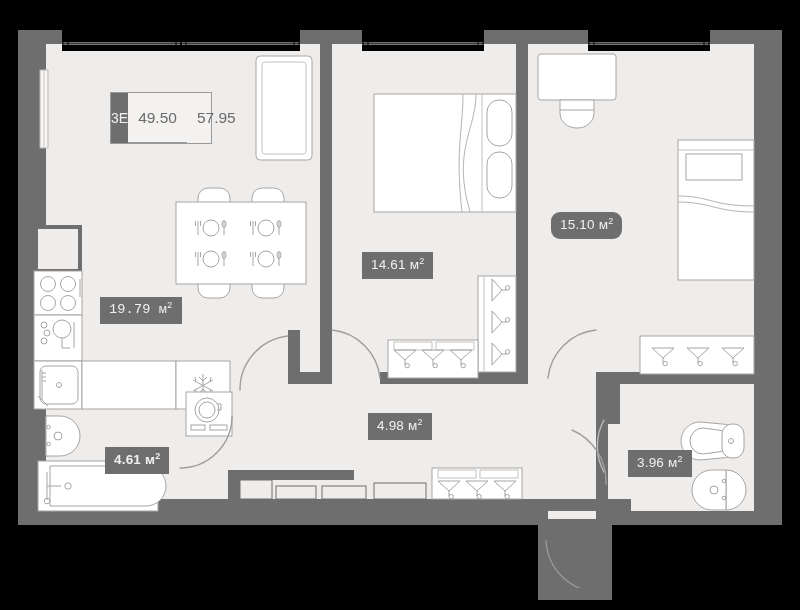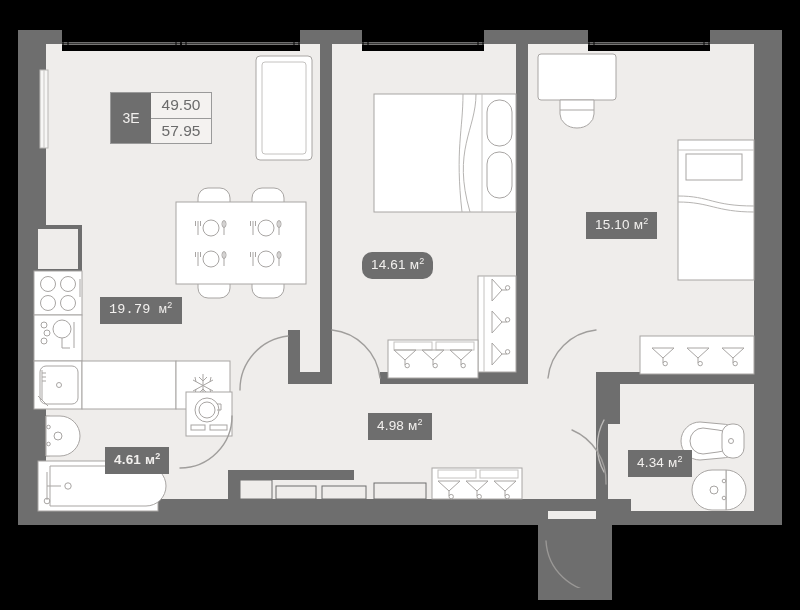--- a/index.html
+++ b/index.html
@@ -23,21 +23,21 @@
     position:absolute;
     display:flex;
     border:1px solid #9a9a9a;
     background:#f4f2f0;
   }
   #infobox .code{
     width:40px;background:#6e6e6e;color:#f2f0ee;
     display:flex;align-items:center;justify-content:center;
     font-size:14px;
   }
-  #infobox .nums{display:flex;flex-direction:column;flex:1;}
+  #infobox .nums{display:flex;flex-direction:row;flex:1;}
   #infobox .nums div{
     flex:1;display:flex;align-items:center;justify-content:center;
     color:#6b6b6b;font-size:15.5px;padding:0 10px;
   }
   #infobox .nums div:first-child{border-bottom:1px solid #9a9a9a;}
 </style>
 </head>
 <body>
 
 <div id="plan">
@@ -371,38 +371,38 @@
     <path d="M546,541 A54,54 0 0,0 600,592" fill="none" stroke="#9a9896" stroke-width="1.4" stroke-linecap="round"></path>
     <rect x="572" y="588" width="30" height="7" fill="#6e6e6e"></rect>
   </g>
 
 </svg>
 
   <div class="lbl" style="left:100px;top:297px;font-family:Liberation Mono, monospace;">
     <span>19.79 м</span><sup>2</sup>
   </div>
 
-  <div class="lbl" style="left:362px;top:252px;border-radius:10px;">
+  <div class="lbl" style="left:362px;top:252px;">
     <span>14.61 м</span><sup>2</sup>
   </div>
 
-  <div class="lbl" style="left:586px;top:212px;">
+  <div class="lbl" style="left:551px;top:212px;border-radius:9px;">
     <span>15.10 м</span><sup>2</sup>
   </div>
 
   <div class="lbl" style="left:368px;top:413px;">
     <span>4.98 м</span><sup>2</sup>
   </div>
 
   <div class="lbl" style="left:105px;top:447px;font-weight:bold;">
     <span>4.61 м</span><sup>2</sup>
   </div>
 
   <div class="lbl" style="left:628px;top:450px;">
-    <span>4.34 м</span><sup>2</sup>
+    <span>3.96 м</span><sup>2</sup>
   </div>
 
   <div id="infobox" style="left:110px;top:92px;width:100px;height:50px;">
     <div class="code">3Е</div>
     <div class="nums">
       <div>49.50</div>
       <div>57.95</div>
     </div>
   </div>
 

